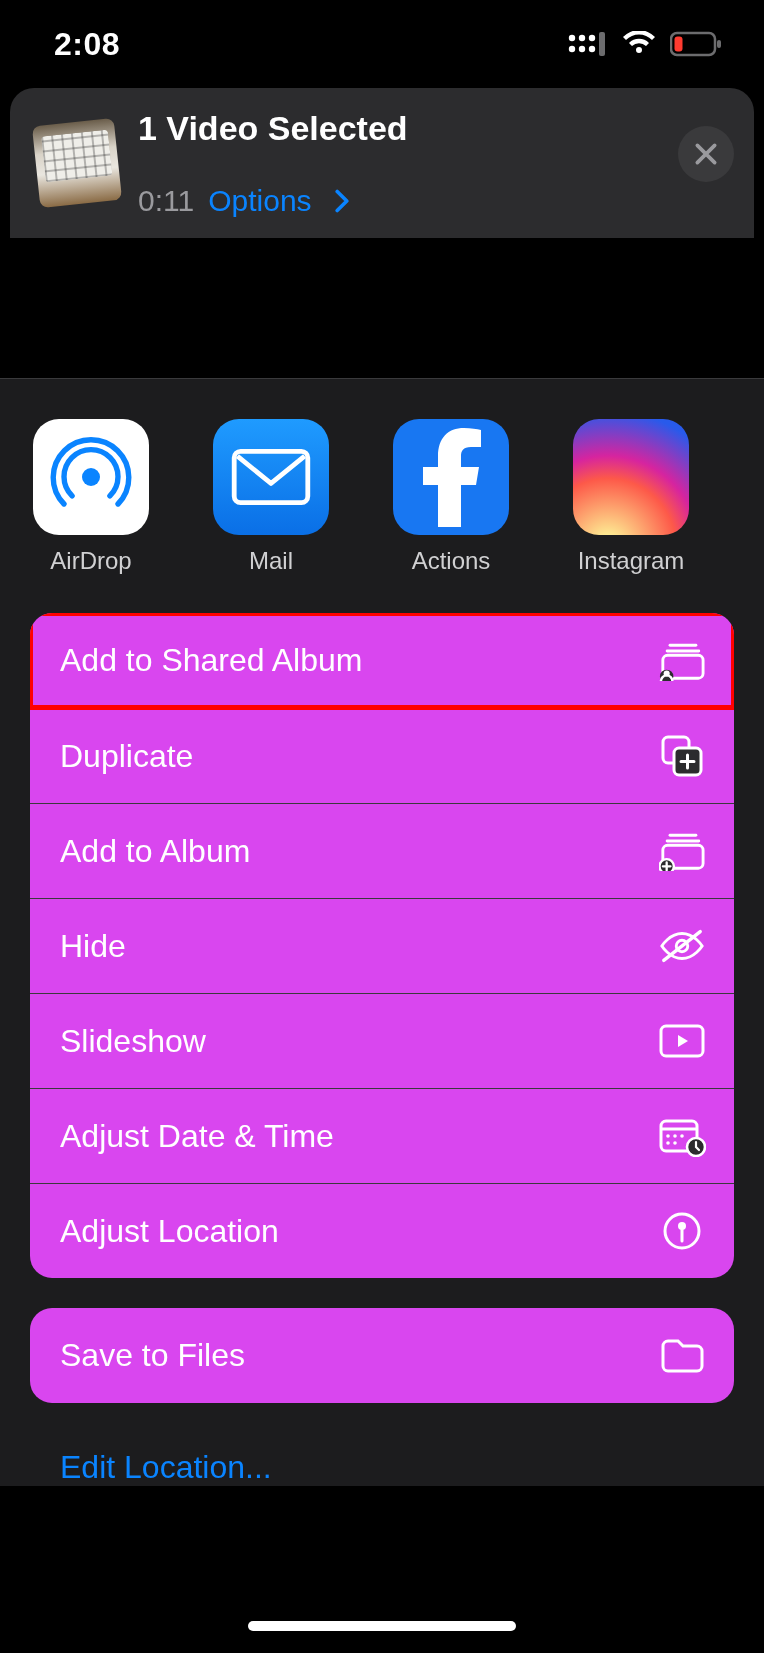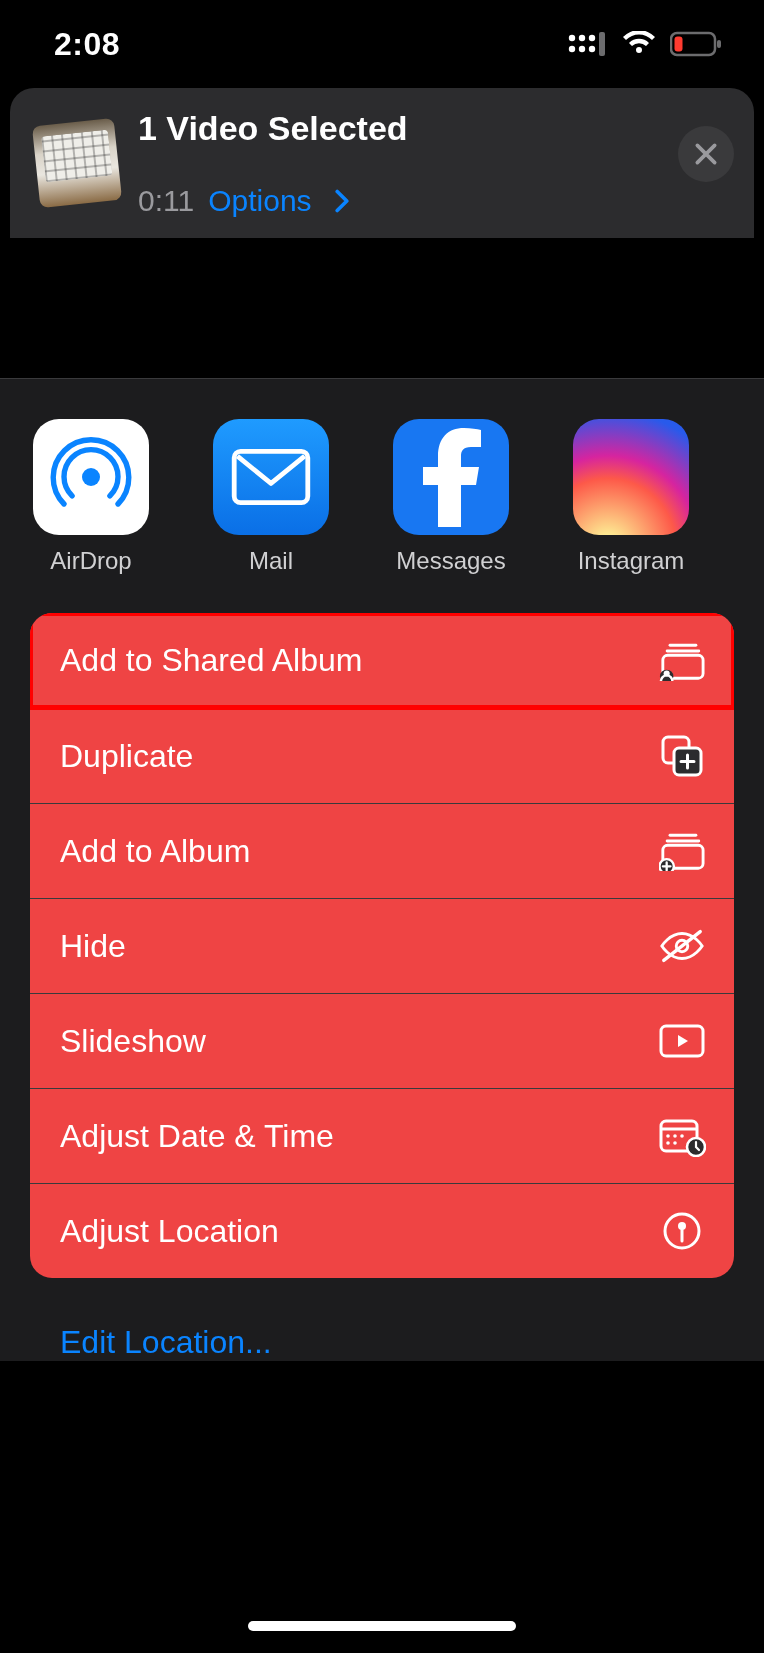--- a/index.html
+++ b/index.html
@@ -53,21 +53,21 @@
     padding-top: 40px;
   }
 
   .app-row { display:flex; gap:58px; padding: 0 30px 38px 30px; overflow:hidden; }
   .app-item { width:122px; display:flex; flex-direction:column; align-items:center; gap:12px; flex-shrink:0;}
   .app-icon { width:116px; height:116px; border-radius:26px; display:flex; align-items:center; justify-content:center; }
   .app-label { font-size:24px; color:#d0d0d2; white-space:nowrap; }
 
   .action-group { margin: 0 30px 30px 30px; border-radius:22px; overflow:hidden; }
   .action-item {
-    background:#ef4444;
+    background:#d946ef;
     height:95px;
     display:flex; align-items:center; justify-content:space-between;
     padding: 0 28px 0 30px;
     border-top:1px solid #3a3a3c;
     font-size:32px;
     color:#fff;
   }
   .action-item:first-child { border-top:none; }
   .action-icon { width:48px; height:48px; display:flex; align-items:center; justify-content:center; color:#fff; }
 
@@ -156,21 +156,21 @@
           </svg>
       </div>
       <div class="app-label">Mail</div>
     </div>
     <div class="app-item">
       <div class="app-icon ic-facebook">
         <svg width="62" height="100" viewBox="0 0 60 100">
             <path d="M40 100V58h15l3-18H40V29c0-5 2-9 10-9h10V3C56 2 50 1 43 1 27 1 17 11 17 29v11H2v18h15v42z" fill="#fff"></path>
           </svg>
       </div>
-      <div class="app-label">Messages</div>
+      <div class="app-label">Actions</div>
     </div>
     <div class="app-item" style="margin-right:-80px;">
       <div class="app-icon ic-instagram">
         
       </div>
       <div class="app-label">Instagram</div>
     </div>
   </div>
 
   <div class="action-group">
@@ -249,18 +249,28 @@
       <span class="action-icon">
         <svg width="40" height="40" viewBox="0 0 40 40">
             <circle cx="20" cy="20" r="17" fill="none" stroke="#fff" stroke-width="3"></circle>
             <circle cx="20" cy="15" r="4" fill="#fff"></circle>
             <path d="M20 19v11" stroke="#fff" stroke-width="3" stroke-linecap="round"></path>
           </svg>
       </span>
     </div>
   </div>
 
+  <div class="action-group">
+    <div class="action-item">
+      <span>Save to Files</span>
+      <span class="action-icon">
+        <svg width="46" height="36" viewBox="0 0 46 36">
+            <path d="M4 8a5 5 0 015-5h10l5 5h14a5 5 0 015 5v15a5 5 0 01-5 5H9a5 5 0 01-5-5z" fill="none" stroke="#fff" stroke-width="3"></path>
+          </svg>
+      </span>
+    </div>
+  </div>
 
   <div class="edit-actions">Edit Location...</div>
 
 </div>
 
 <div class="home-indicator"></div>
 
 </body></html>

